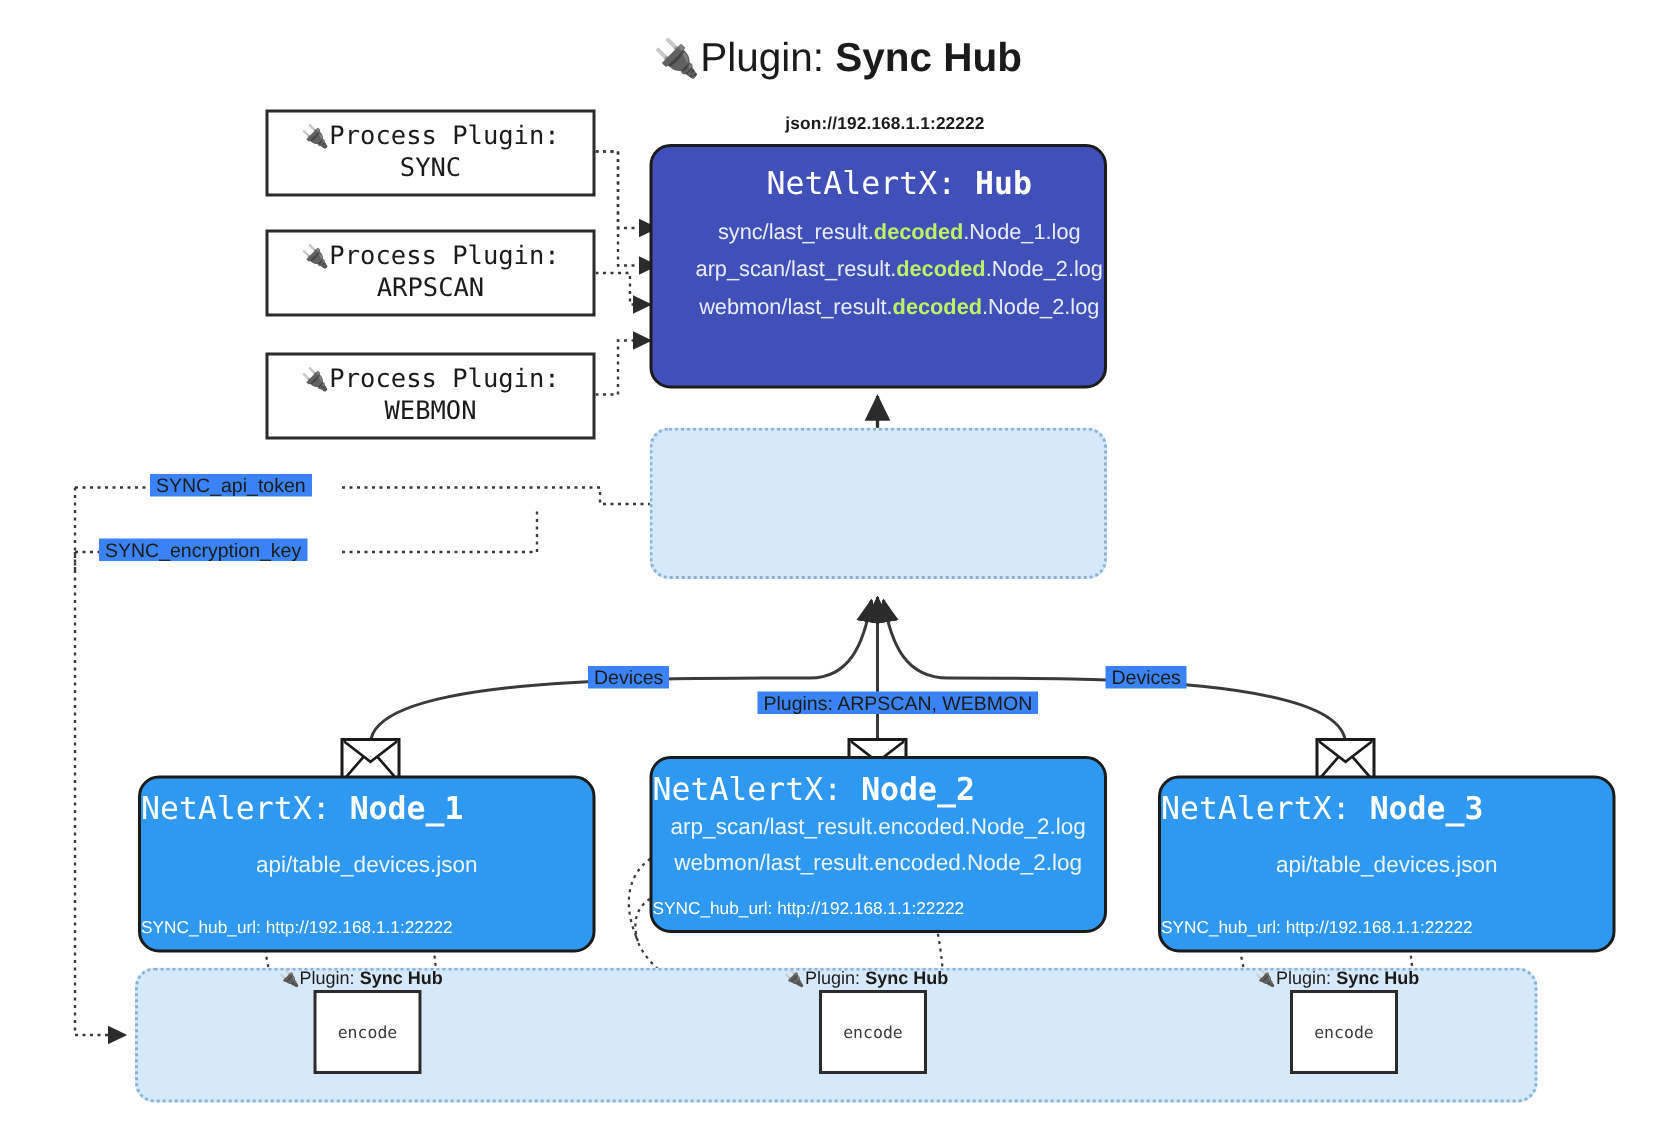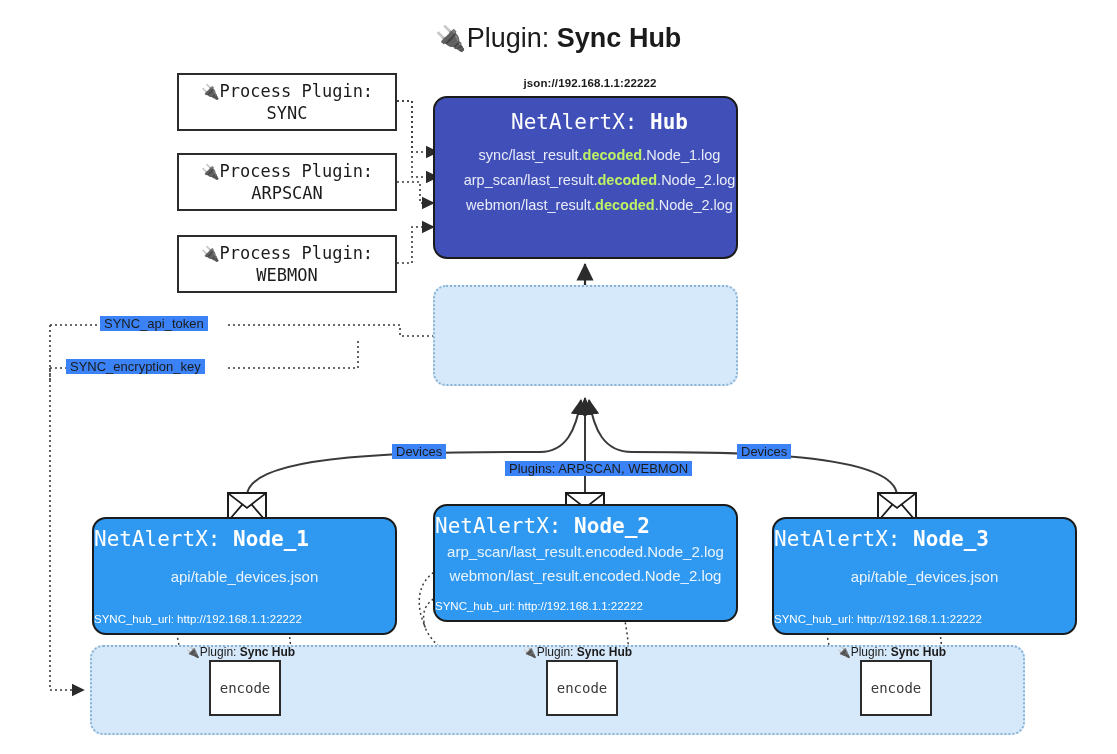--- a/index.html
+++ b/index.html
@@ -65,21 +65,21 @@
   
   .env{position:absolute;width:40px;height:30px;background:#ffffff;
        border:2px solid #1b1b1b;box-sizing:border-box;}
   .env svg{display:block;width:100%;height:100%;}
 
   
   .band{position:absolute;left:90px;top:645px;width:935px;height:90px;
         background:#d6e9fa;border:2px dotted #8ab3d6;border-radius:13px;box-sizing:border-box;}
   .enc{position:absolute;width:72px;height:56px;background:#ffffff;border:2.5px solid #2b2b2b;
        box-sizing:border-box;display:flex;align-items:center;justify-content:center;
-       font-family:"DejaVu Sans Mono","Liberation Mono",monospace;font-size:14px;color:#3a3a3a;}
+       font-family:"DejaVu Sans Mono","Liberation Mono",monospace;font-size:11px;color:#3a3a3a;}
   .enc-cap{position:absolute;font-size:12px;color:#1b1b1b;white-space:nowrap;}
   .enc-cap .b{font-weight:700;}
   .enc-cap .plug{font-size:11px;}
 </style>
 </head>
 <body>
 
 <div id="canvas">
 
   <svg class="edges" viewBox="0 0 1117 754">

